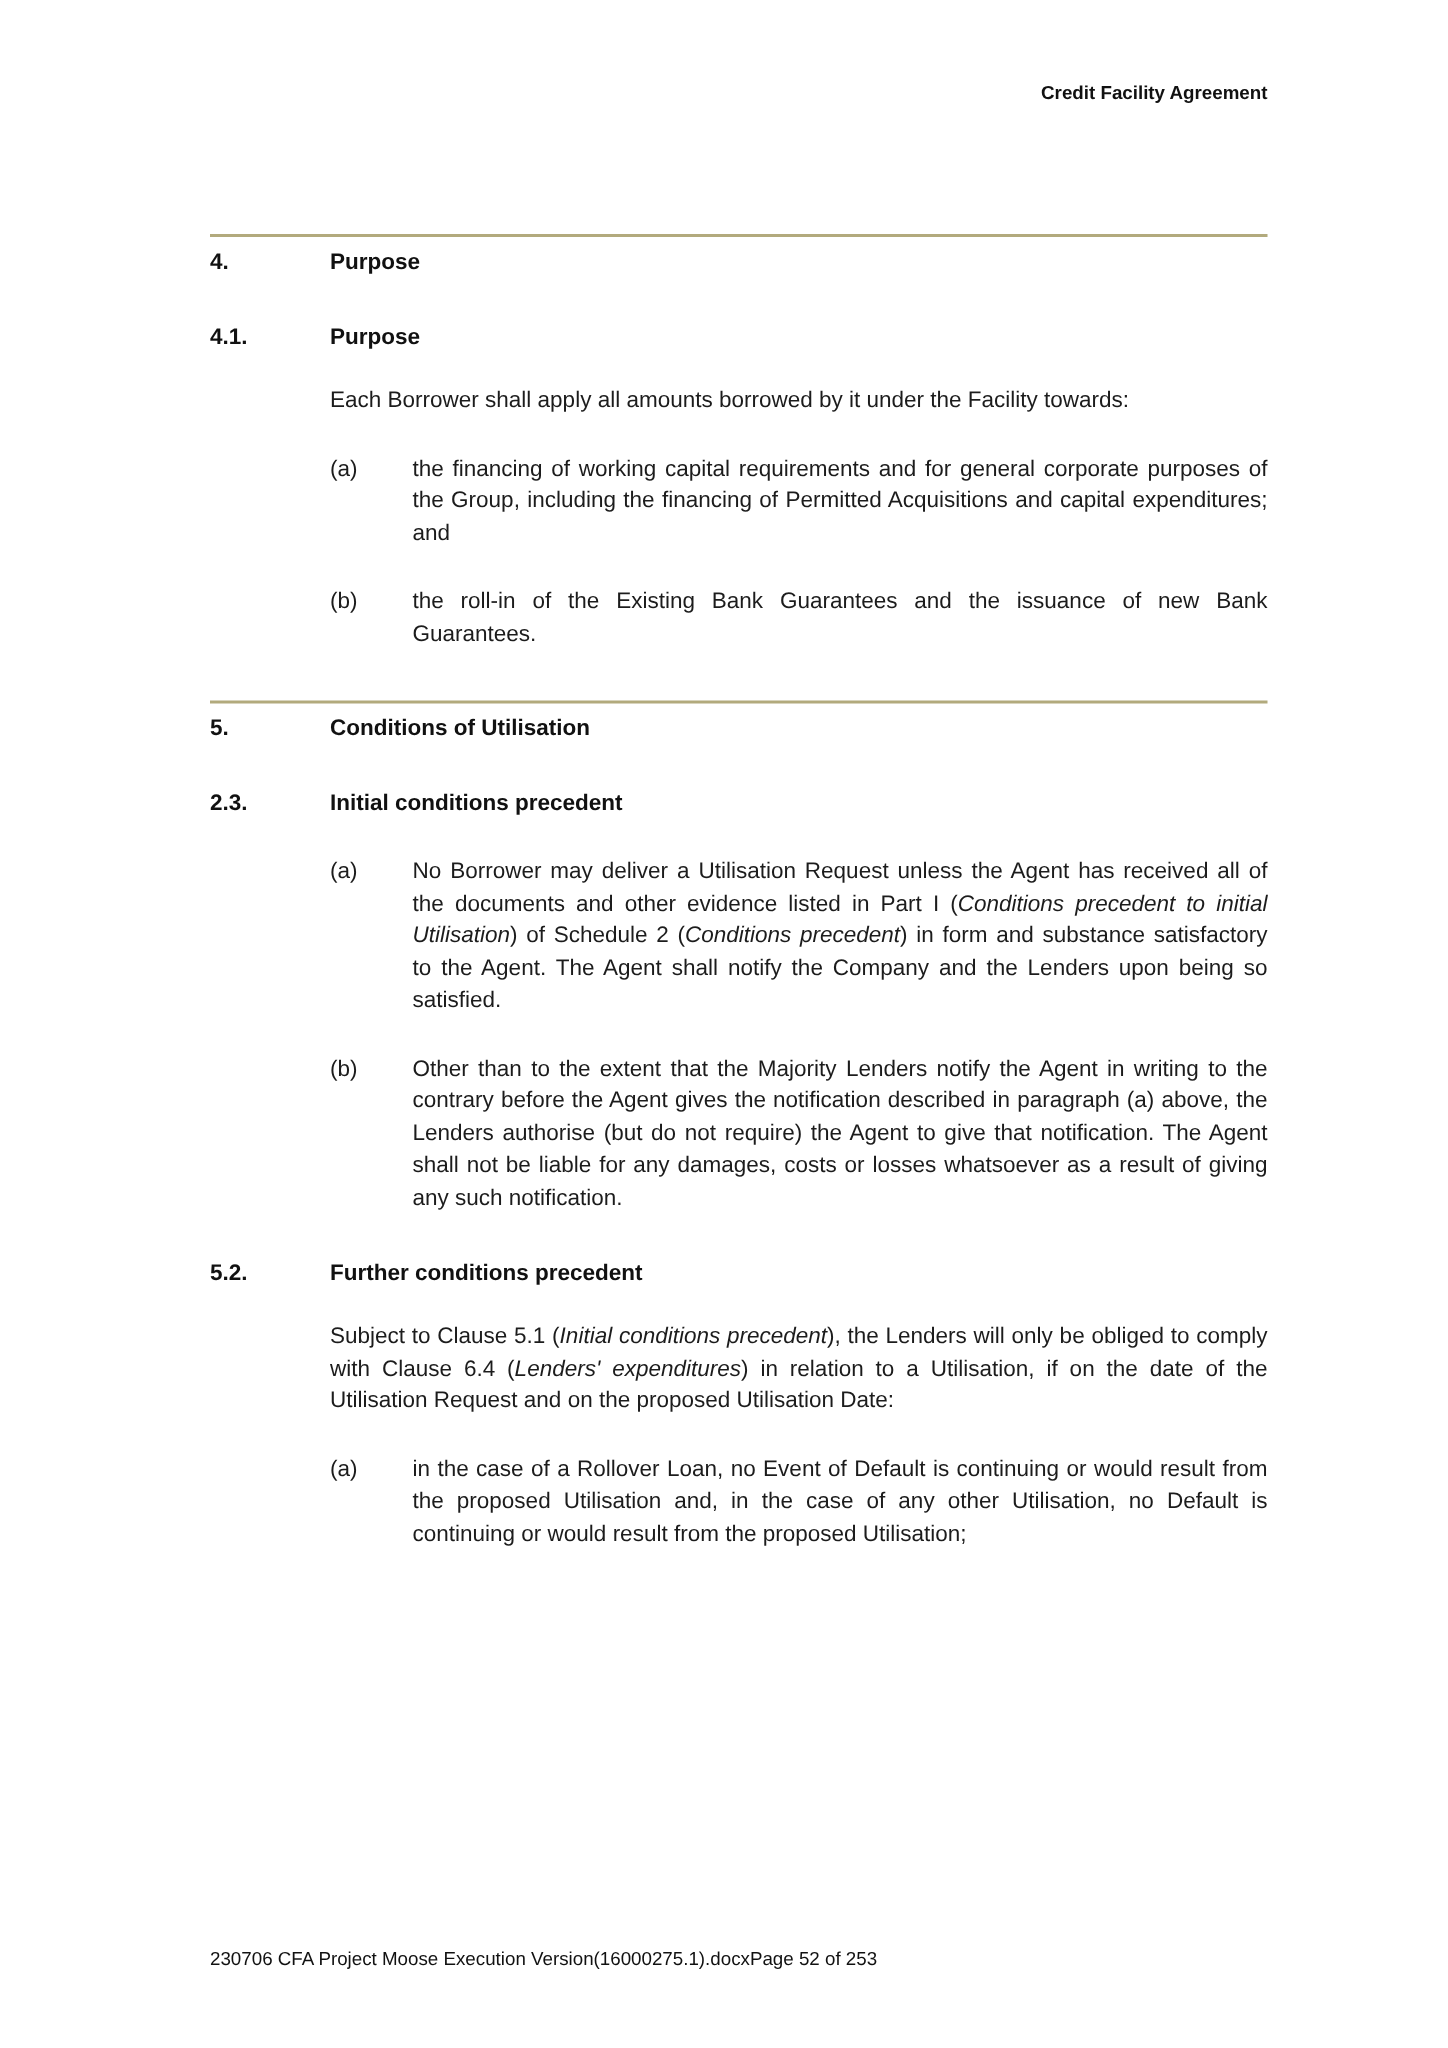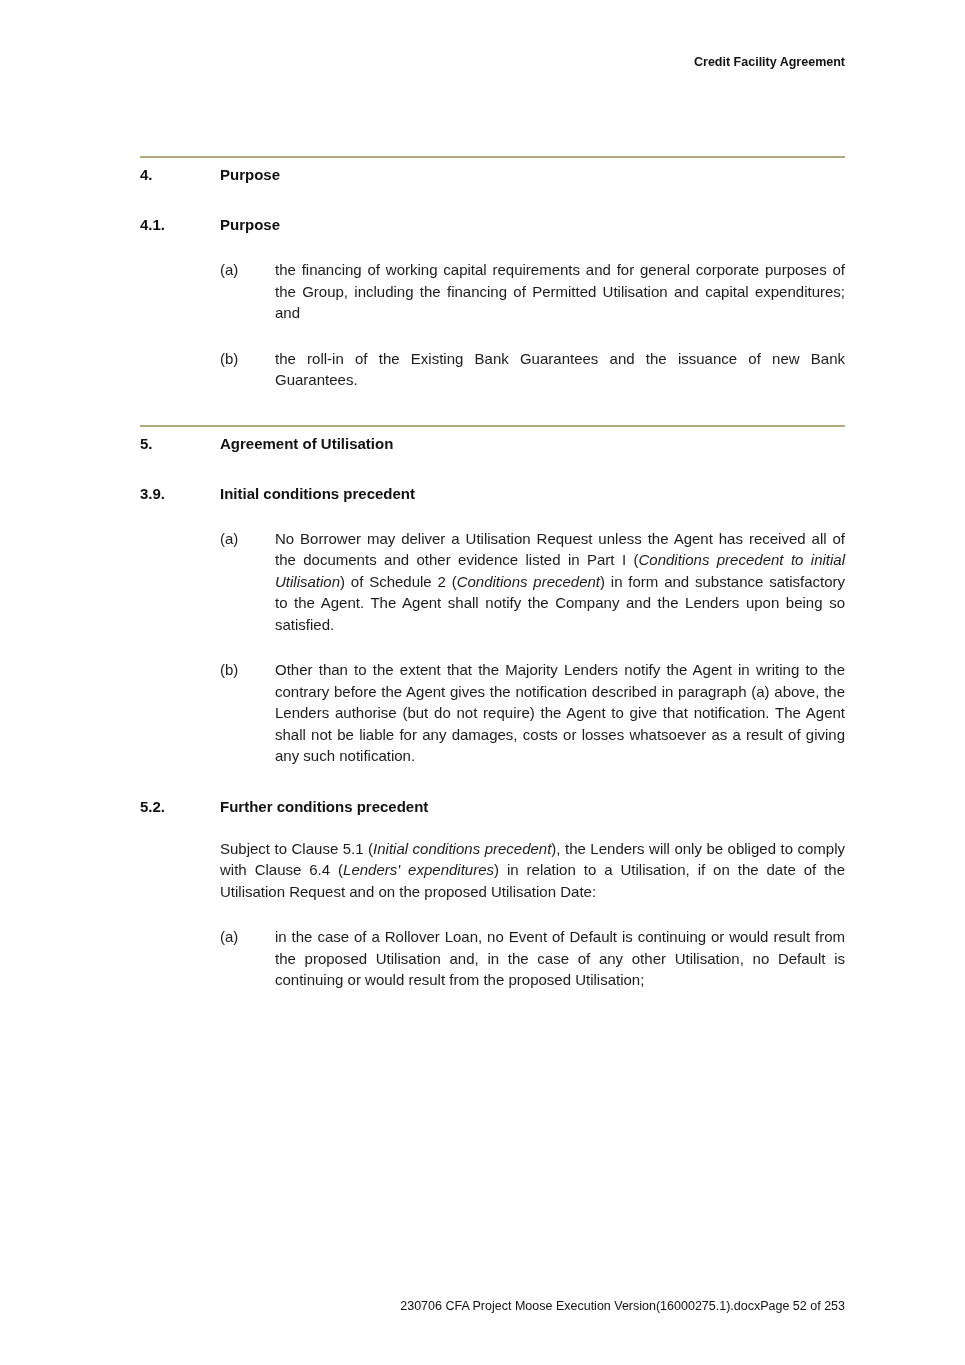--- a/index.html
+++ b/index.html
@@ -55,21 +55,21 @@
     line-height: 21.5px;
   }
   .ilabel { width: 55px; flex: 0 0 55px; }
   .itext { flex: 1; text-align: justify; }
   .page-footer {
     position: absolute;
     left: 140px;
     right: 120px;
     top: 1299px;
     display: flex;
-    justify-content: flex-end;
+    justify-content: flex-start;
     font-size: 12.5px;
     color: #111111;
   }
 </style>
 </head>
 <body>
 
 <div class="page">
 
   <div class="page-header">
@@ -82,39 +82,40 @@
     <div class="sec-row">
       <span class="num">4.</span>
       <span class="ttl">Purpose</span>
     </div>
 
     <div class="sub-row">
       <span class="num">4.1.</span>
       <span class="ttl">Purpose</span>
     </div>
     <div class="sub-body">
+      <div class="para">Each Borrower shall apply all amounts borrowed by it under the Facility towards:</div>
       <div class="item">
         <span class="ilabel">(a)</span>
-        <div class="itext">the financing of working capital requirements and for general corporate purposes of the Group, including the financing of Permitted Utilisation and capital expenditures; and</div>
+        <div class="itext">the financing of working capital requirements and for general corporate purposes of the Group, including the financing of Permitted Acquisitions and capital expenditures; and</div>
       </div>
       <div class="item">
         <span class="ilabel">(b)</span>
         <div class="itext">the roll-in of the Existing Bank Guarantees and the issuance of new Bank Guarantees.</div>
       </div>
     </div>
 
 
     <div class="rule mid"></div>
     <div class="sec-row">
       <span class="num">5.</span>
-      <span class="ttl">Agreement of Utilisation</span>
+      <span class="ttl">Conditions of Utilisation</span>
     </div>
 
     <div class="sub-row">
-      <span class="num">3.9.</span>
+      <span class="num">2.3.</span>
       <span class="ttl">Initial conditions precedent</span>
     </div>
     <div class="sub-body">
       <div class="item">
         <span class="ilabel">(a)</span>
         <div class="itext"><span>No Borrower may deliver a Utilisation Request unless the Agent has received all of the documents and other evidence listed in Part I (</span><span style="font-style: italic;">Conditions precedent to initial Utilisation</span><span>) of Schedule 2 (</span><span style="font-style: italic;">Conditions precedent</span><span>) in form and substance satisfactory to the Agent. The Agent shall notify the Company and the Lenders upon being so satisfied.</span></div>
       </div>
       <div class="item">
         <span class="ilabel">(b)</span>
         <div class="itext">Other than to the extent that the Majority Lenders notify the Agent in writing to the contrary before the Agent gives the notification described in paragraph (a) above, the Lenders authorise (but do not require) the Agent to give that notification. The Agent shall not be liable for any damages, costs or losses whatsoever as a result of giving any such notification.</div>

